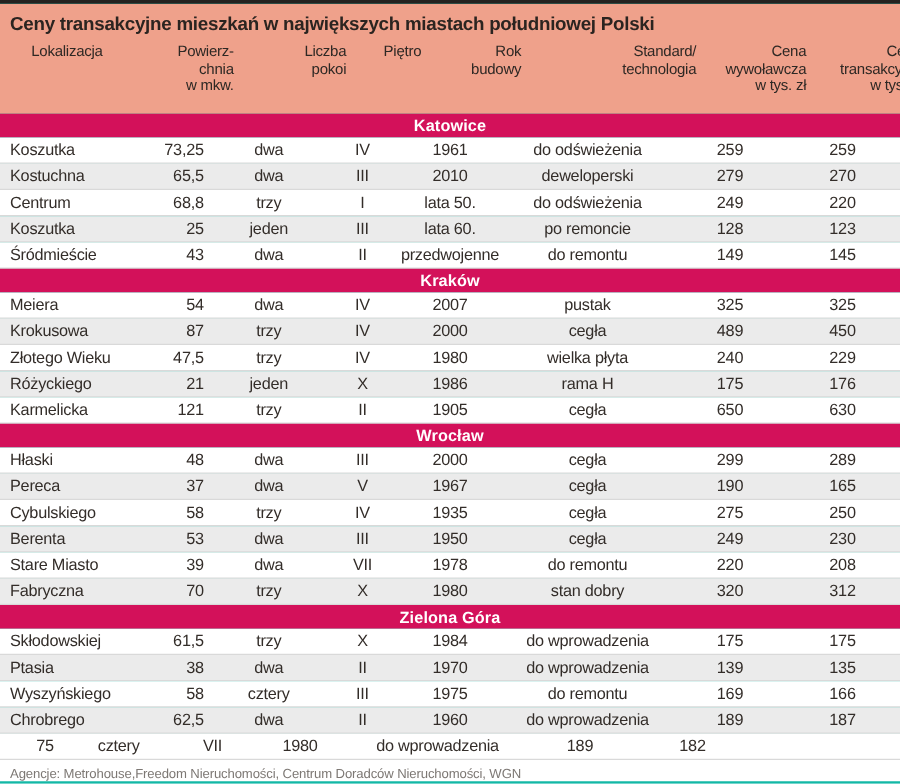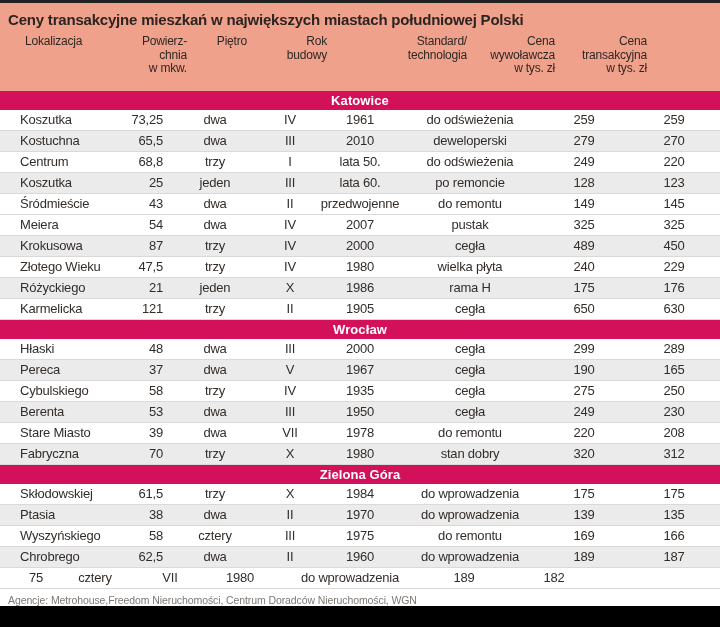--- a/index.html
+++ b/index.html
@@ -5,21 +5,21 @@
   * { box-sizing: border-box; margin: 0; padding: 0; }
   html, body { background: #ffffff; }
   body {
     font-family: "Liberation Sans", "DejaVu Sans", sans-serif;
     letter-spacing: -0.2px;
   }
   .page {
     position: relative;
     width: 720px;
     height: 627px;
-    background: #000000;
+    background: #14b8a6;
     border-top: 3px solid #242220;
     overflow: hidden;
   }
   
   .top {
     background: #efa18b;
   }
   .title {
     font-size: 15px;
     line-height: 18px;
@@ -63,41 +63,43 @@
     display: flex;
     height: 21px;
     line-height: 20px;
     font-size: 13px;
     color: #332d29;
     background: #ffffff;
     border-bottom: 1px solid #d9d9d9;
   }
   .row.alt { background: #ebebeb; }
   .row .cell { text-align: center; }
-  .row .c0 { text-align: left; padding-left: 20px; }
+  .row .c0 { text-align: left; padding-left: 8px; }
   .row .c1 { text-align: right; padding-right: 7px; }
   .footer {
     font-size: 10.5px;
     color: #7d7874;
     padding: 5px 8px 0 8px;
     background: #ffffff;
     letter-spacing: -0.1px;
   }
 </style>
 </head>
 <body>
 
 <div class="page">
   <div class="top">
     <div class="title">Ceny transakcyjne mieszkań w największych miastach południowej Polski</div>
     <div class="col-headers">
       <div class="cell c0 hdr">Lokalizacja</div>
       <div class="cell c1 hdr">Powierz-
 chnia
 w mkw.</div>
+      <div class="cell c2 hdr">Liczba
+pokoi</div>
       <div class="cell c3 hdr">Piętro</div>
       <div class="cell c4 hdr">Rok
 budowy</div>
       <div class="cell c5 hdr">Standard/
 technologia</div>
       <div class="cell c6 hdr">Cena
 wywoławcza
 w tys. zł</div>
       <div class="cell c7 hdr">Cena
 transakcyjna
@@ -150,20 +152,21 @@
       <div class="row">
         <div class="cell c0">Śródmieście</div>
         <div class="cell c1">43</div>
         <div class="cell c2">dwa</div>
         <div class="cell c3">II</div>
         <div class="cell c4">przedwojenne</div>
         <div class="cell c5">do remontu</div>
         <div class="cell c6">149</div>
         <div class="cell c7">145</div>
       </div>
+      <div class="section-bar">Kraków</div>
       <div class="row">
         <div class="cell c0">Meiera</div>
         <div class="cell c1">54</div>
         <div class="cell c2">dwa</div>
         <div class="cell c3">IV</div>
         <div class="cell c4">2007</div>
         <div class="cell c5">pustak</div>
         <div class="cell c6">325</div>
         <div class="cell c7">325</div>
       </div>

